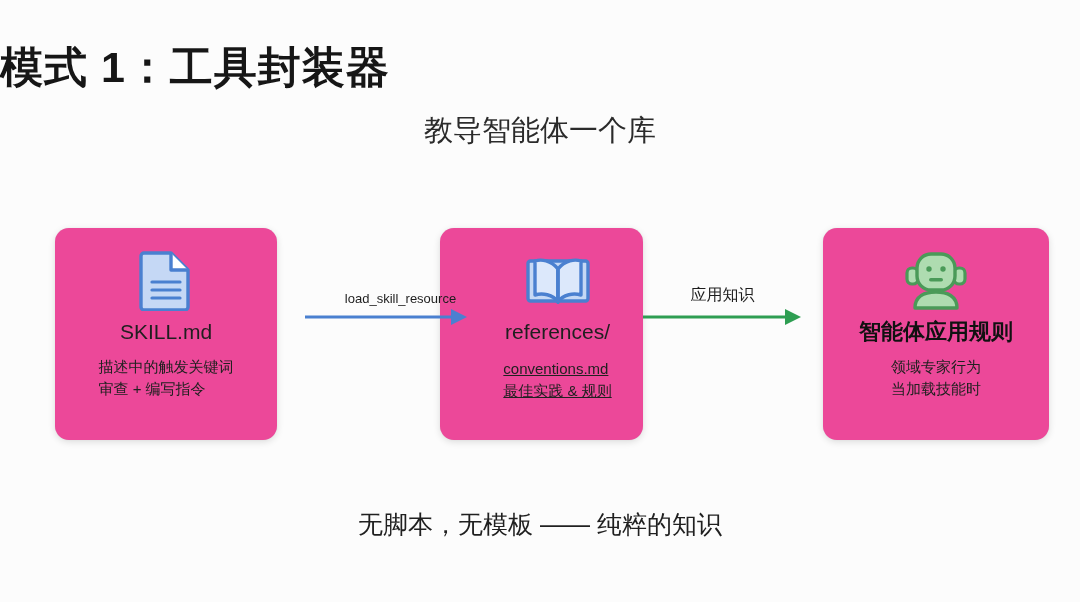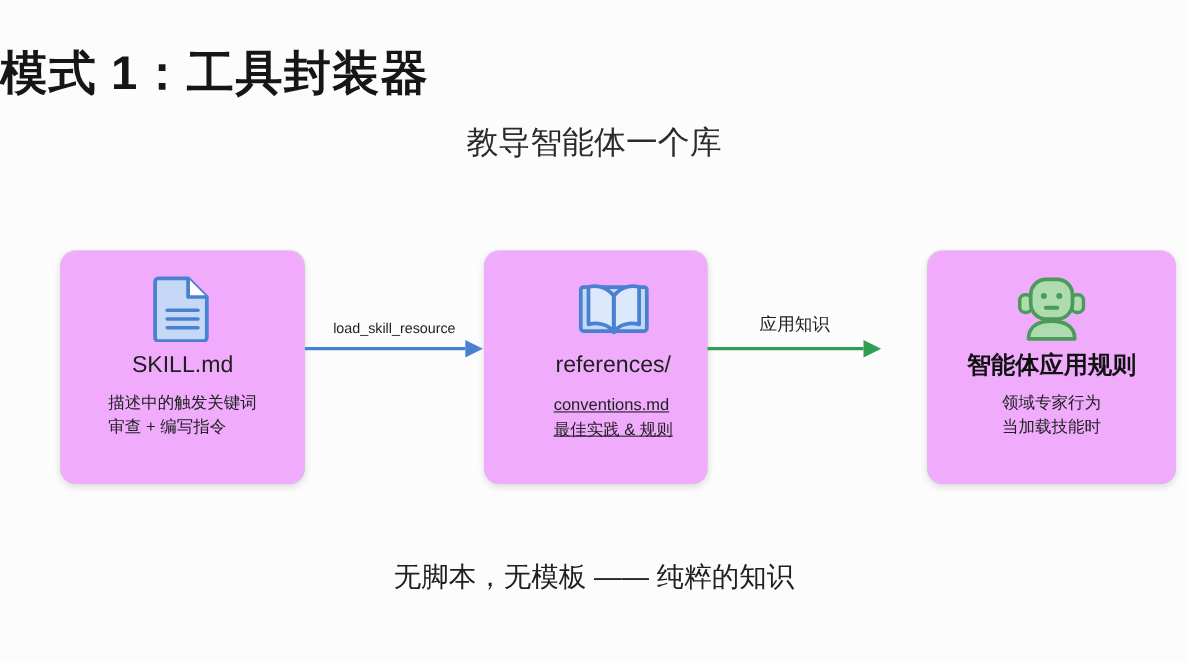--- a/index.html
+++ b/index.html
@@ -43,32 +43,32 @@
     font-weight: normal;
     color: #2b2b2b;
     line-height: 1.2;
   }
 
   
   .card {
     position: absolute;
     top: 228px;
     height: 212px;
-    background: #f0abfc;
+    background: #ec4899;
     border-radius: 14px;
     box-shadow: 0 2px 7px rgba(0,0,0,0.13), 0 0 1px rgba(0,0,0,0.10);
     display: flex;
     flex-direction: column;
     align-items: center;
     box-sizing: border-box;
     padding-top: 21px;
   }
   .card-1 { left: 55px;  width: 222px; }
   .card-2 { left: 440px; width: 203px; padding-left: 32px; }
-  .card-3 { left: 843px; width: 226px; }
+  .card-3 { left: 823px; width: 226px; }
 
   .icon-wrap {
     height: 62px;
     display: flex;
     align-items: center;
     justify-content: center;
   }
 
   .card-heading {
     font-size: 21px;
@@ -105,21 +105,21 @@
     position: absolute;
     width: 100%;
     text-align: center;
     bottom: 26px;
     font-size: 13px;
     color: #1d1d1d;
     white-space: nowrap;
   }
   .arrow-label.cjk { font-size: 16px; }
 
-  .arrow-1 { left: 277px; top: 302px; width: 163px; }
+  .arrow-1 { left: 277px; top: 302px; width: 163px; padding-left: 28px; }
   .arrow-2 { left: 643px; top: 302px; width: 159px; }
 
   
   .footer-note {
     position: absolute;
     top: 508px;
     left: 0;
     width: 1080px;
     text-align: center;
     font-size: 25px;

